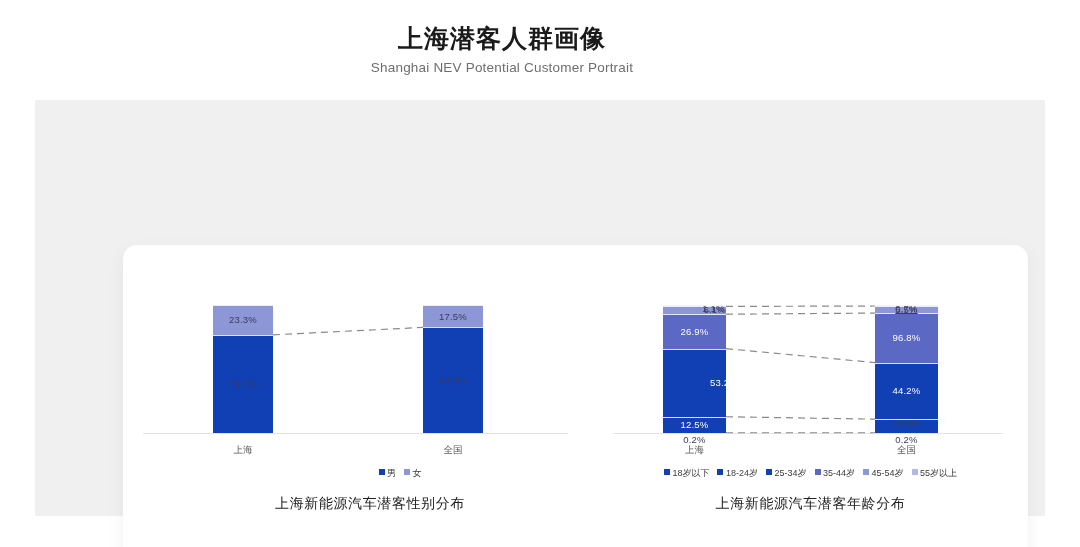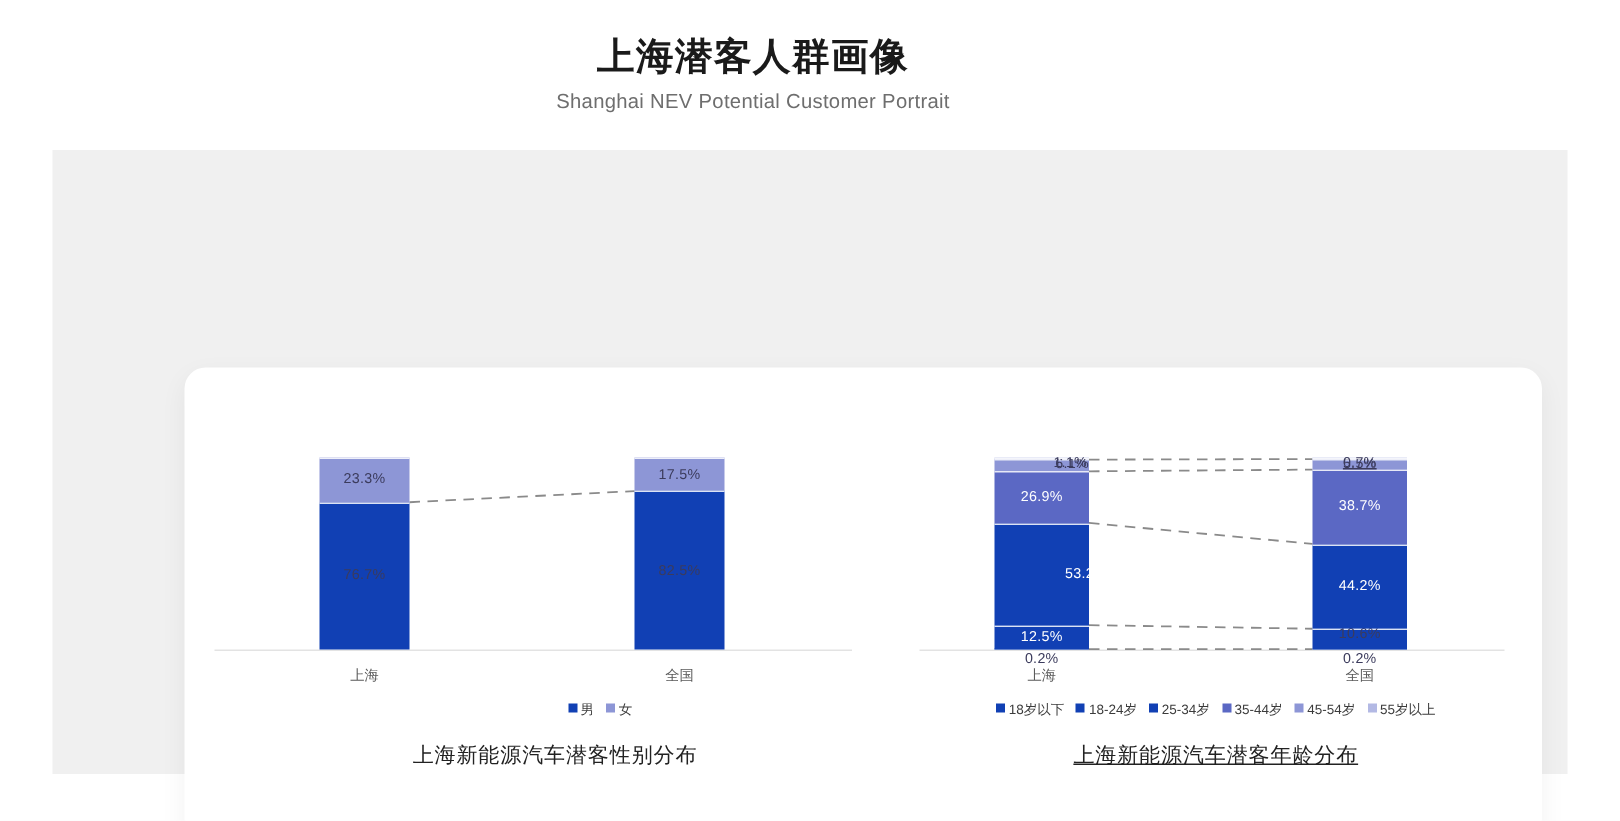--- a/index.html
+++ b/index.html
@@ -141,27 +141,27 @@
             </div>
             <div class="cat-label" style="left: 70px; width: 63px; top: 199px;">上海</div>
             <div class="bar-stack" style="left: 282px; width: 63px; height: 128px; top: 60px; bottom: auto;">
               <div class="seg" style="height: 0.256px; bottom: 0px; background: rgb(17, 64, 180); border-top: 1px solid rgba(255, 255, 255, 0.85);"></div>
               <div class="seg-label" style="color: rgb(59, 59, 92); top: 129px;">0.2%</div>
               <div class="seg" style="height: 13.568px; bottom: 0.256px; background: rgb(17, 64, 180); border-top: 1px solid rgba(255, 255, 255, 0.85);"></div>
               <div class="seg-label" style="color: rgb(59, 59, 92); top: 112.176px;">10.6%</div>
               <div class="seg" style="height: 56.576px; bottom: 13.824px; background: rgb(17, 64, 180); border-top: 1px solid rgba(255, 255, 255, 0.85);"></div>
               <div class="seg-label" style="color: rgb(255, 255, 255); top: 80.388px;">44.2%</div>
               <div class="seg" style="height: 49.536px; bottom: 70.4px; background: rgb(91, 104, 196); border-top: 1px solid rgba(255, 255, 255, 0.85);"></div>
-              <div class="seg-label" style="color: rgb(255, 255, 255); top: 27.332px;">38.7%</div>
+              <div class="seg-label" style="color: rgb(255, 255, 255); top: 27.332px;">96.8%</div>
               <div class="seg" style="height: 7.04px; bottom: 119.936px; background: rgb(141, 150, 214); border-top: 1px solid rgba(255, 255, 255, 0.85);"></div>
               <div class="seg-label" style="color: rgb(59, 59, 92); top: -0.976px;">5.5%</div>
               <div class="seg" style="height: 0.896px; bottom: 126.976px; background: rgb(179, 185, 228); border-top: 1px solid rgba(255, 255, 255, 0.85);"></div>
               <div class="seg-label" style="color: rgb(59, 59, 92); top: -1.872px; text-decoration: underline;">0.7%</div>
             </div>
             <div class="cat-label" style="left: 282px; width: 63px; top: 199px;">全国</div>
           </div>
           <div class="legend" style="top: 222px;"><span class="legend-item"><span class="legend-swatch" style="background: rgb(17, 64, 180);"></span><span>18岁以下</span></span><span class="legend-item"><span class="legend-swatch" style="background: rgb(17, 64, 180);"></span><span>18-24岁</span></span><span class="legend-item"><span class="legend-swatch" style="background: rgb(17, 64, 180);"></span><span>25-34岁</span></span><span class="legend-item"><span class="legend-swatch" style="background: rgb(91, 104, 196);"></span><span>35-44岁</span></span><span class="legend-item"><span class="legend-swatch" style="background: rgb(141, 150, 214);"></span><span>45-54岁</span></span><span class="legend-item"><span class="legend-swatch" style="background: rgb(179, 185, 228);"></span><span>55岁以上</span></span></div>
-          <div class="caption" style="top: 250px; text-decoration: underline;">上海新能源汽车潜客年龄分布</div>
+          <div class="caption" style="top: 250px;">上海新能源汽车潜客年龄分布</div>
         </div>
 
     </div>
   </div>
 </div>
 
 </body></html>

